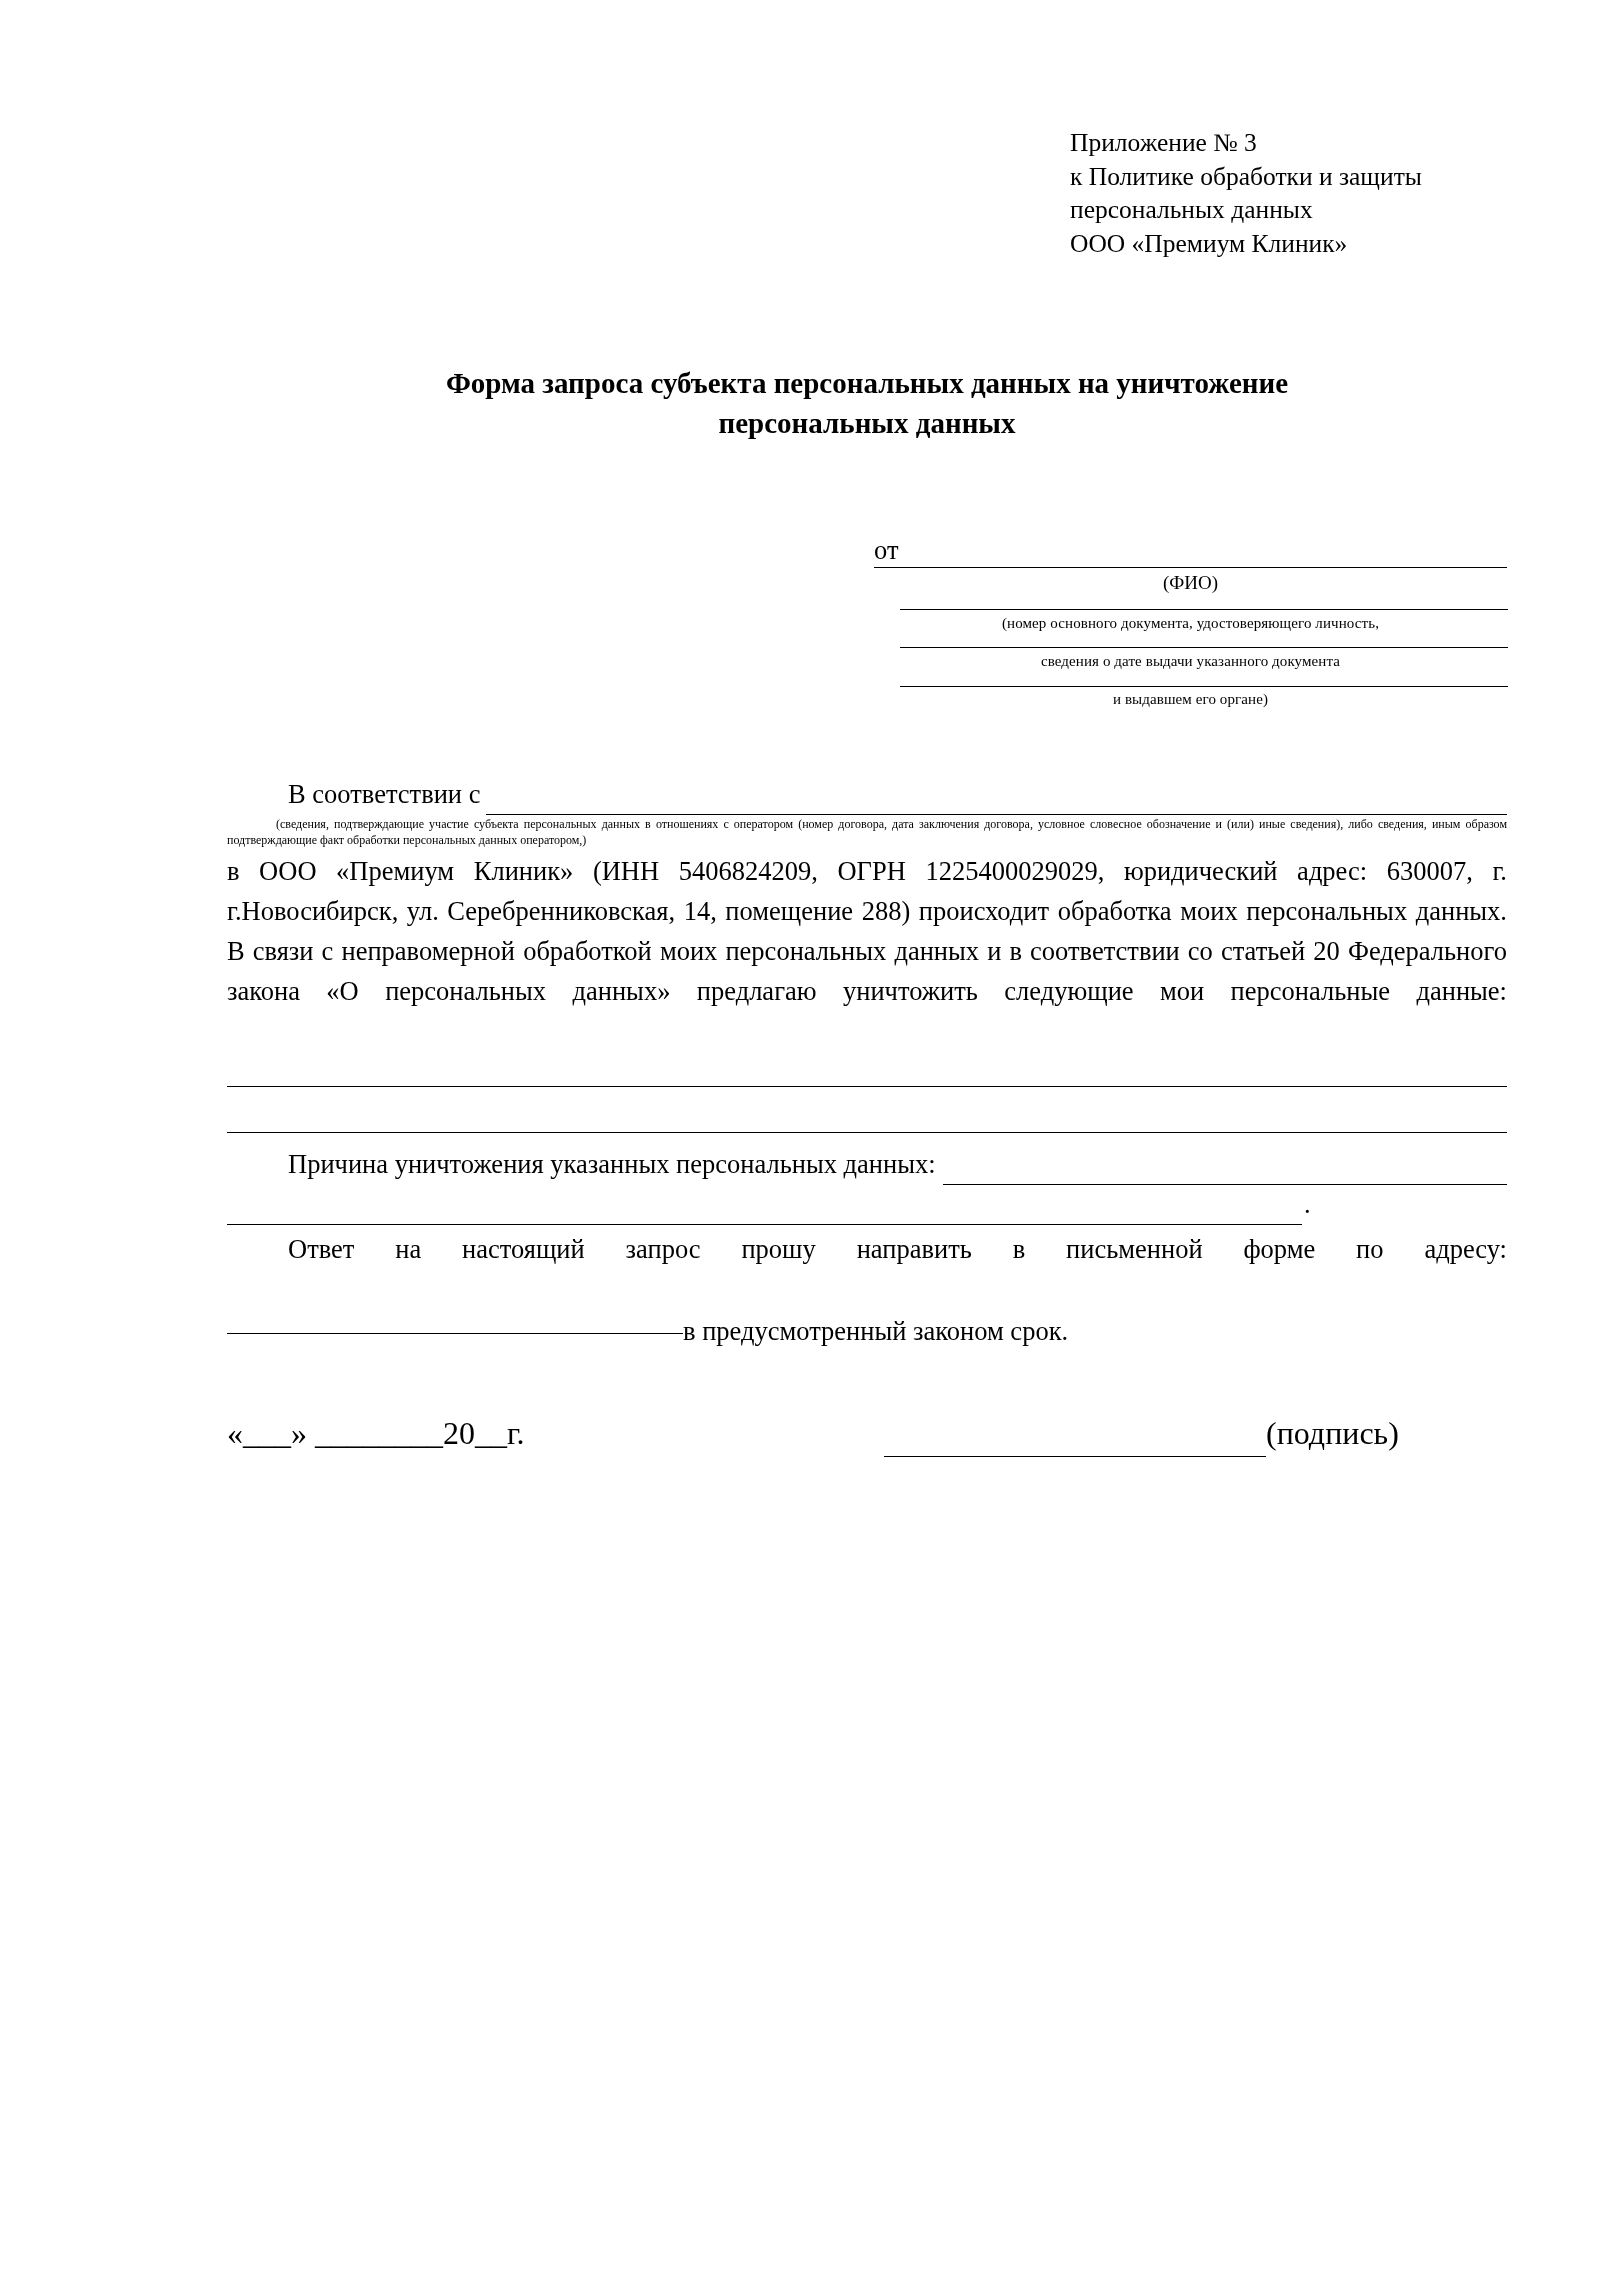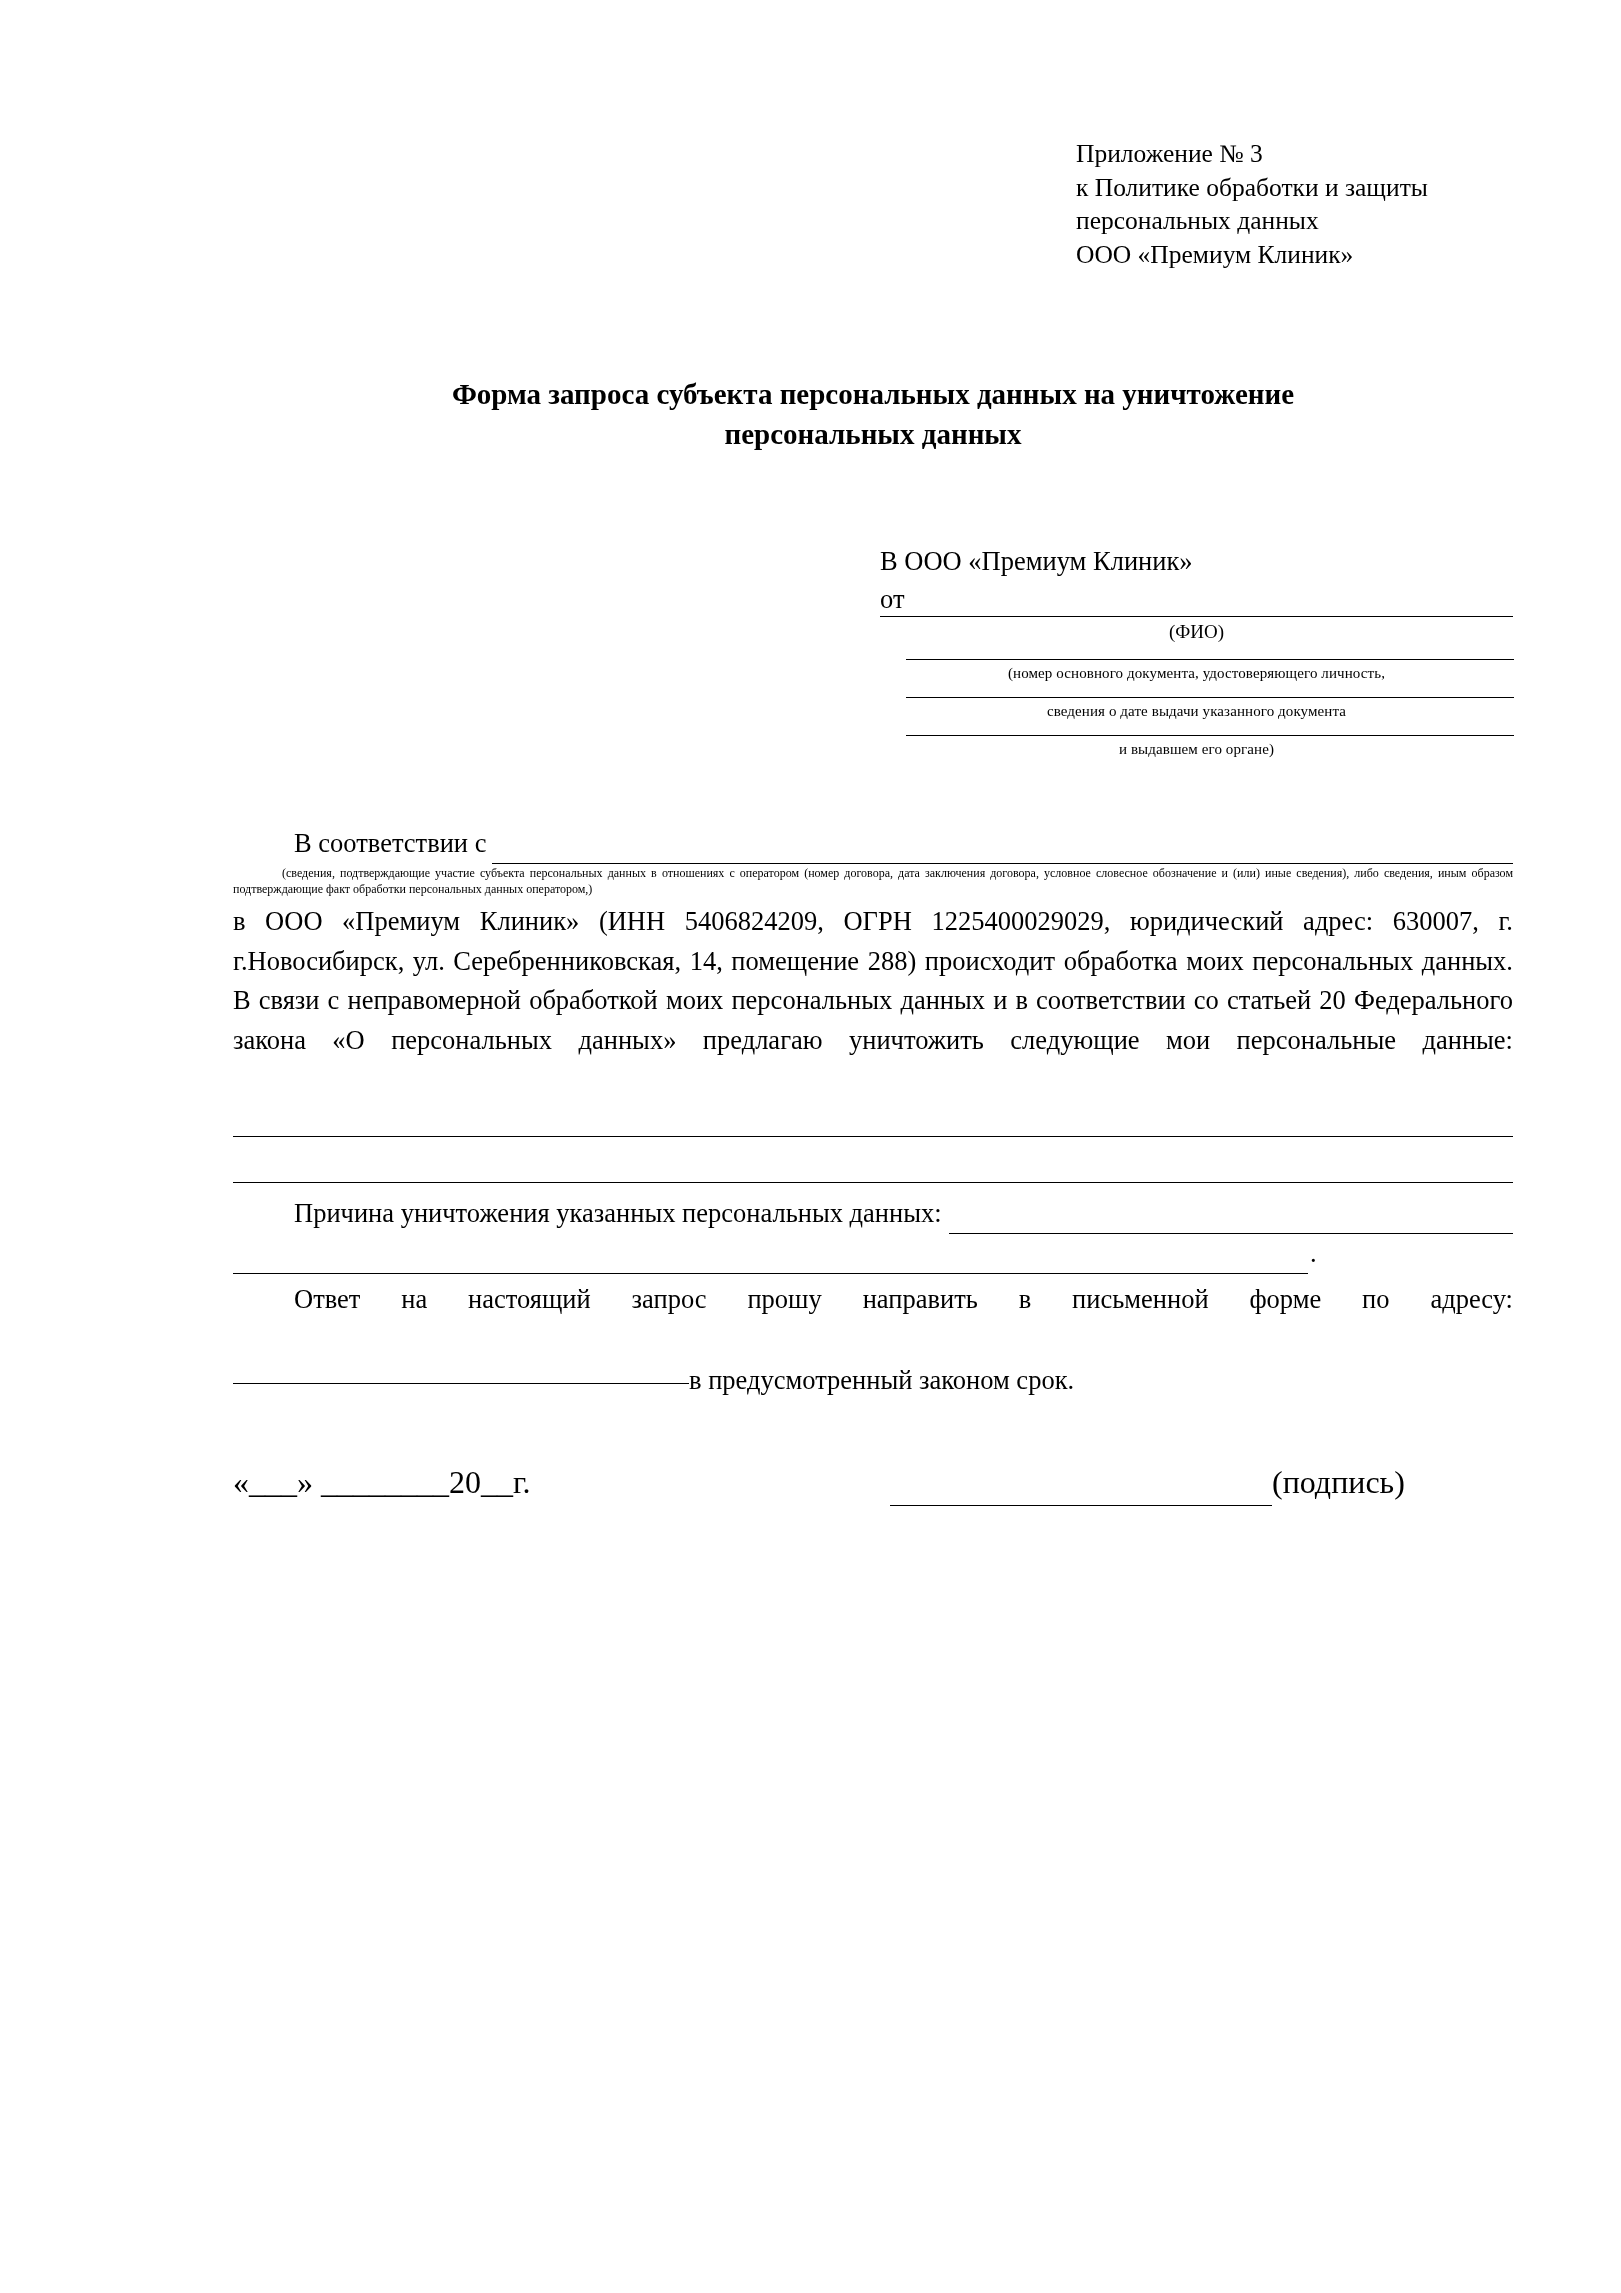--- a/index.html
+++ b/index.html
@@ -17,23 +17,22 @@
     height: 2294px;
     margin: 0 auto;
     background: #ffffff;
     box-sizing: border-box;
     padding: 0;
     overflow: hidden;
   }
   .content {
     position: absolute;
     left: 227px;
-    top: 137px;
+    top: 126px;
     width: 1280px;
-    margin-left: 6px;
   }
 
   
   .appendix {
     margin-left: 843px;
     font-size: 25.5px;
     line-height: 1.32;
     width: 451px;
   }
   .appendix div { white-space: nowrap; }
@@ -207,21 +206,20 @@
       <div>персональных данных</div>
       <div>ООО «Премиум Клиник»</div>
     </div>
 
     <div class="doc-title">
       <div>Форма запроса субъекта персональных данных на уничтожение</div>
       <div>персональных данных</div>
     </div>
 
     <div class="addressee">
-      <div class="to-line">В ООО «Премиум Клиник»</div>
       <div class="from-line">от</div>
 
       <div class="rule rule-wide"></div>
       <div class="caption">(ФИО)</div>
 
       <div class="gap-14"></div>
       <div class="rule rule-indent"></div>
       <div class="caption-small">(номер основного документа, удостоверяющего личность,</div>
 
       <div class="gap-14"></div>

